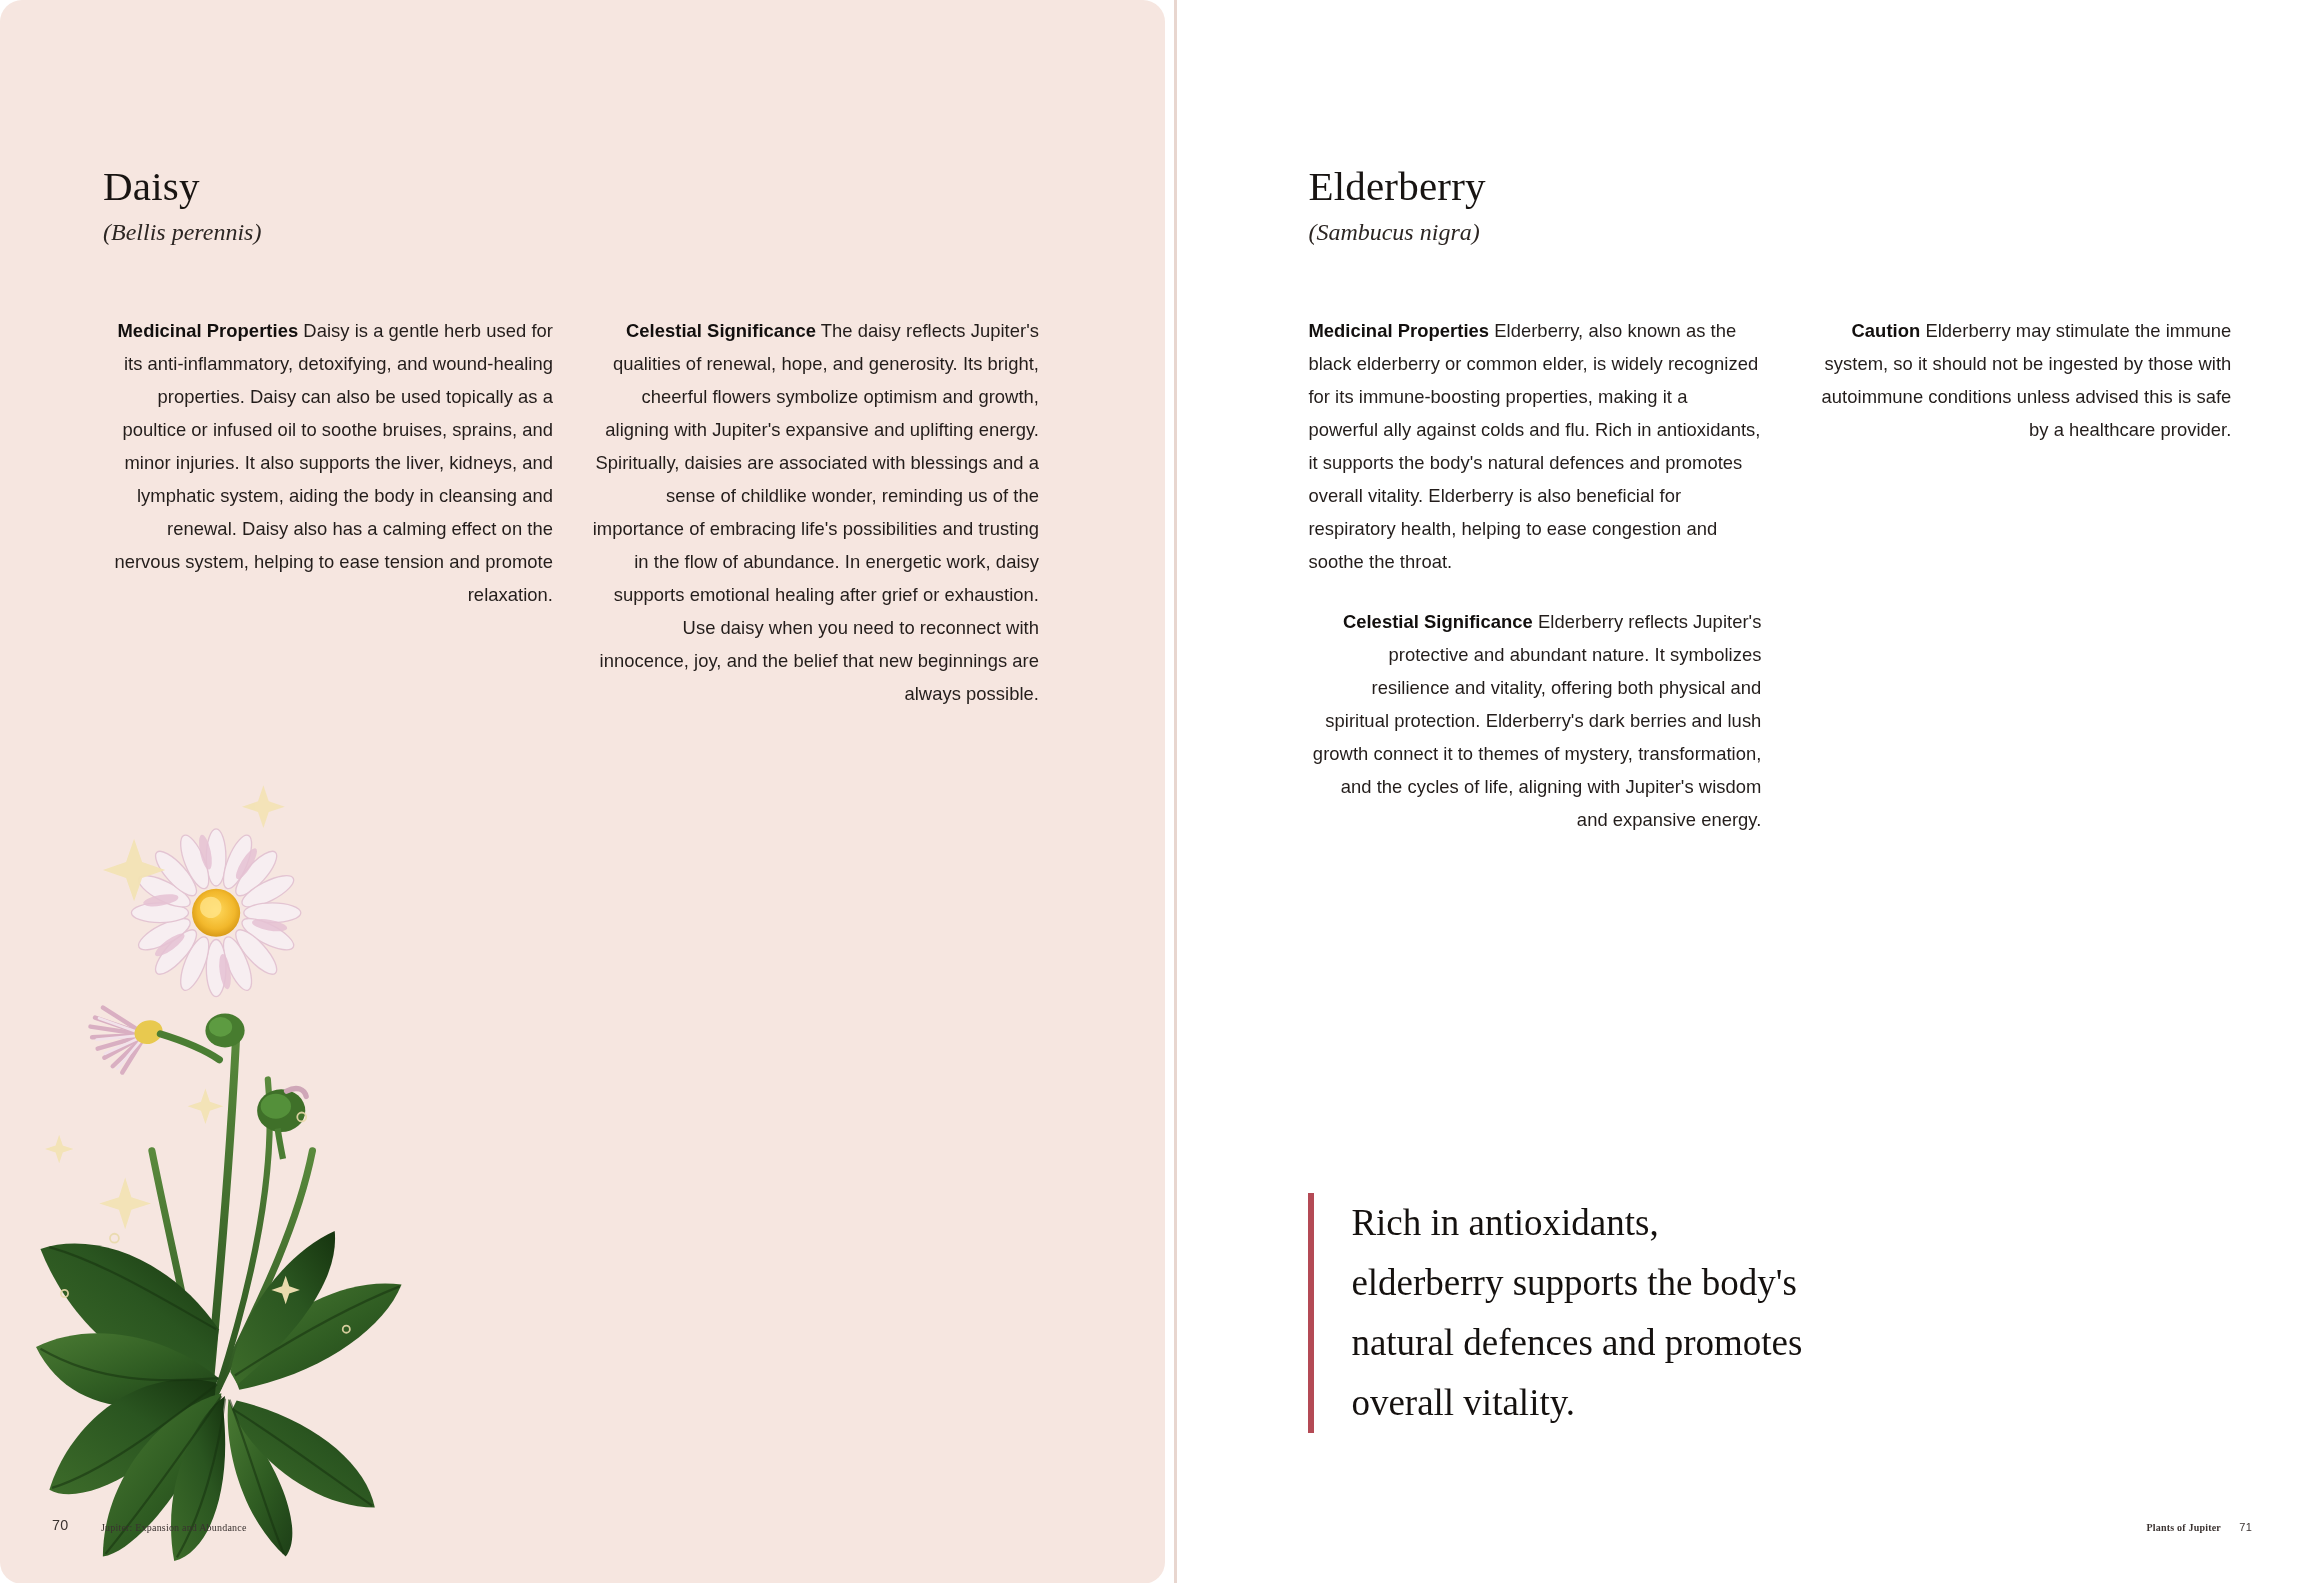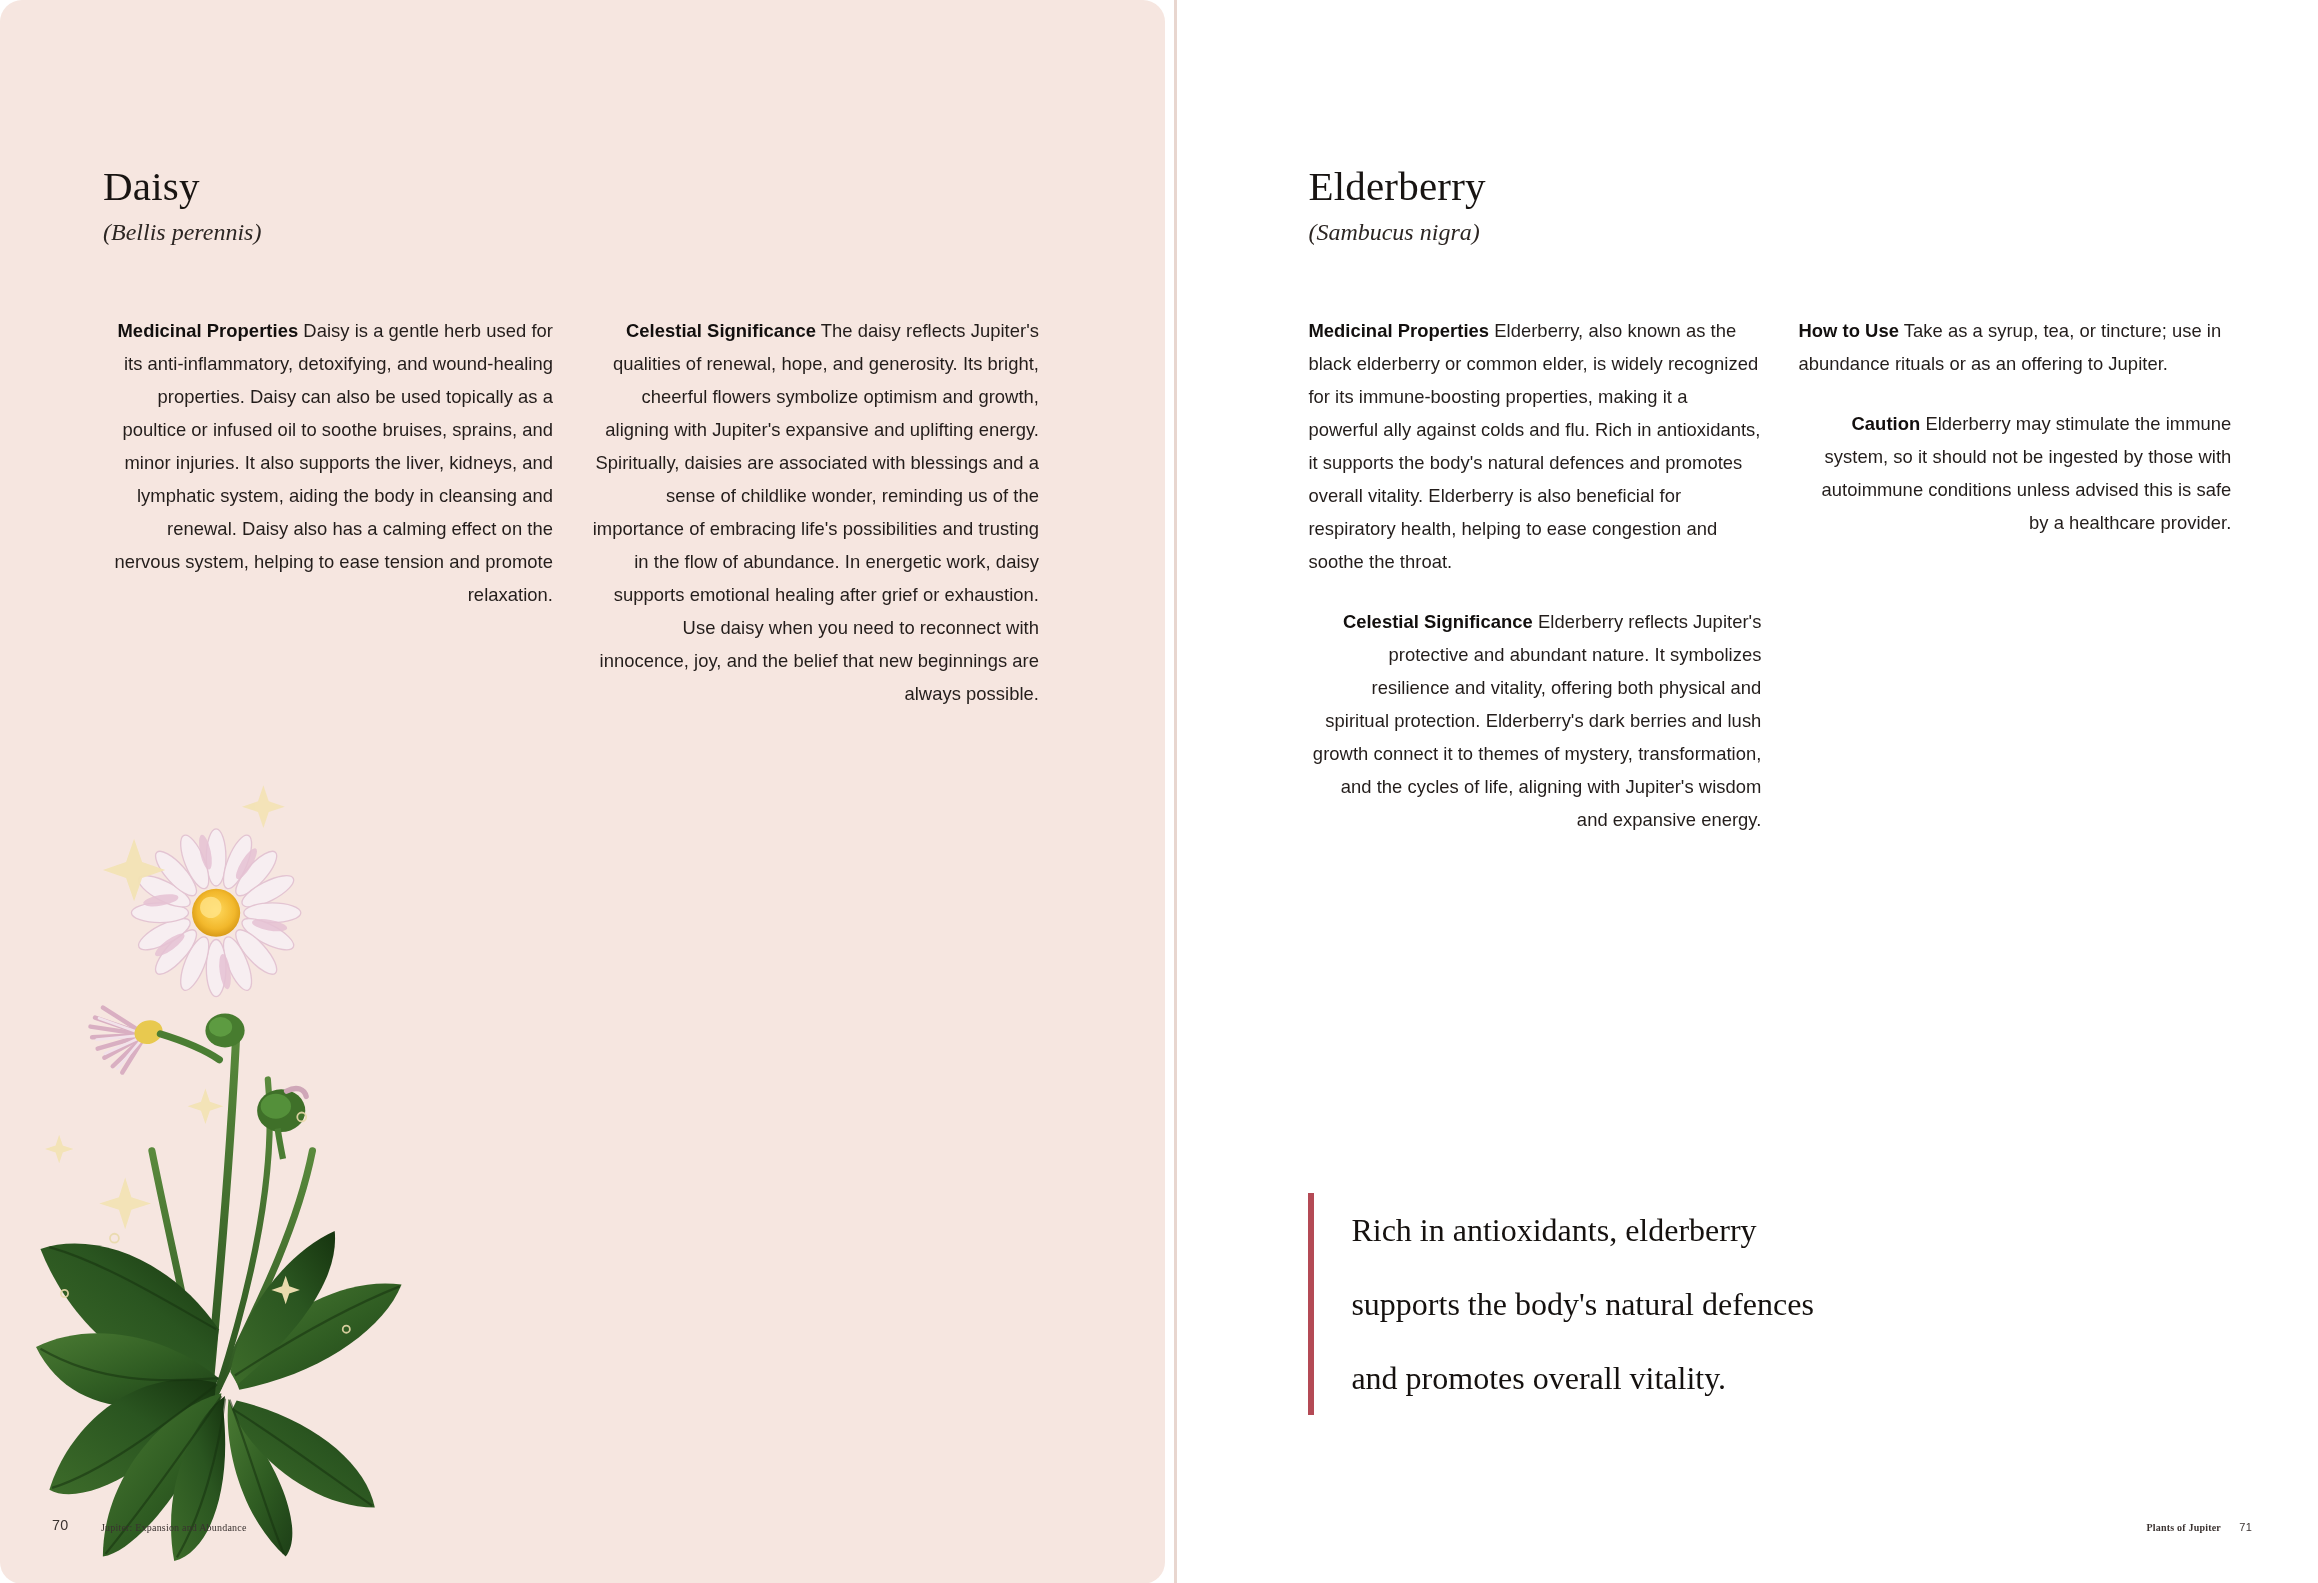--- a/index.html
+++ b/index.html
@@ -116,22 +116,22 @@
 
   
   .pullquote {
     position: absolute;
     left: 143px;
     top: 1193px;
     width: 464px;
     padding-left: 37px;
     border-left: 6.2px solid #b44a55;
     font-family: "Liberation Serif", serif;
-    font-size: 32px;
-    line-height: 74px;
+    font-size: 37px;
+    line-height: 60px;
     color: #15110f;
   }
 
   
   .footer {
     position: absolute;
     bottom: 51px;
     font-size: 10px;
     color: #3a3230;
     letter-spacing: 0.2px;
@@ -338,23 +338,20 @@
       <div class="col right-col-a">
         <p>
           <span class="lead">Medicinal Properties</span><span> Elderberry, also known as the black elderberry or common elder, is widely recognized for its immune-boosting properties, making it a powerful ally against colds and flu. Rich in antioxidants, it supports the body's natural defences and promotes overall vitality. Elderberry is also beneficial for respiratory health, helping to ease congestion and soothe the throat.</span>
         </p>
         <p>
           <span class="lead">Celestial Significance</span><span> Elderberry reflects Jupiter's protective and abundant nature. It symbolizes resilience and vitality, offering both physical and spiritual protection. Elderberry's dark berries and lush growth connect it to themes of mystery, transformation, and the cycles of life, aligning with Jupiter's wisdom and expansive energy.</span>
         </p>
       </div>
       <div class="col right-col-b">
         <p>
-          <span class="lead">How to Use</span><span> Take as a syrup, tea, or tincture; use in abundance rituals or as an offering to Jupiter.</span>
-        </p>
-        <p>
           <span class="lead">Caution</span><span> Elderberry may stimulate the immune system, so it should not be ingested by those with autoimmune conditions unless advised this is safe by a healthcare provider.</span>
         </p>
       </div>
     </div>
 
     <div class="pullquote">Rich in antioxidants, elderberry supports the body's natural defences and promotes overall vitality.</div>
 
     <div class="footer footer-right-txt">Plants of Jupiter</div>
     <div class="footer footer-right-num">71</div>
   </div>

